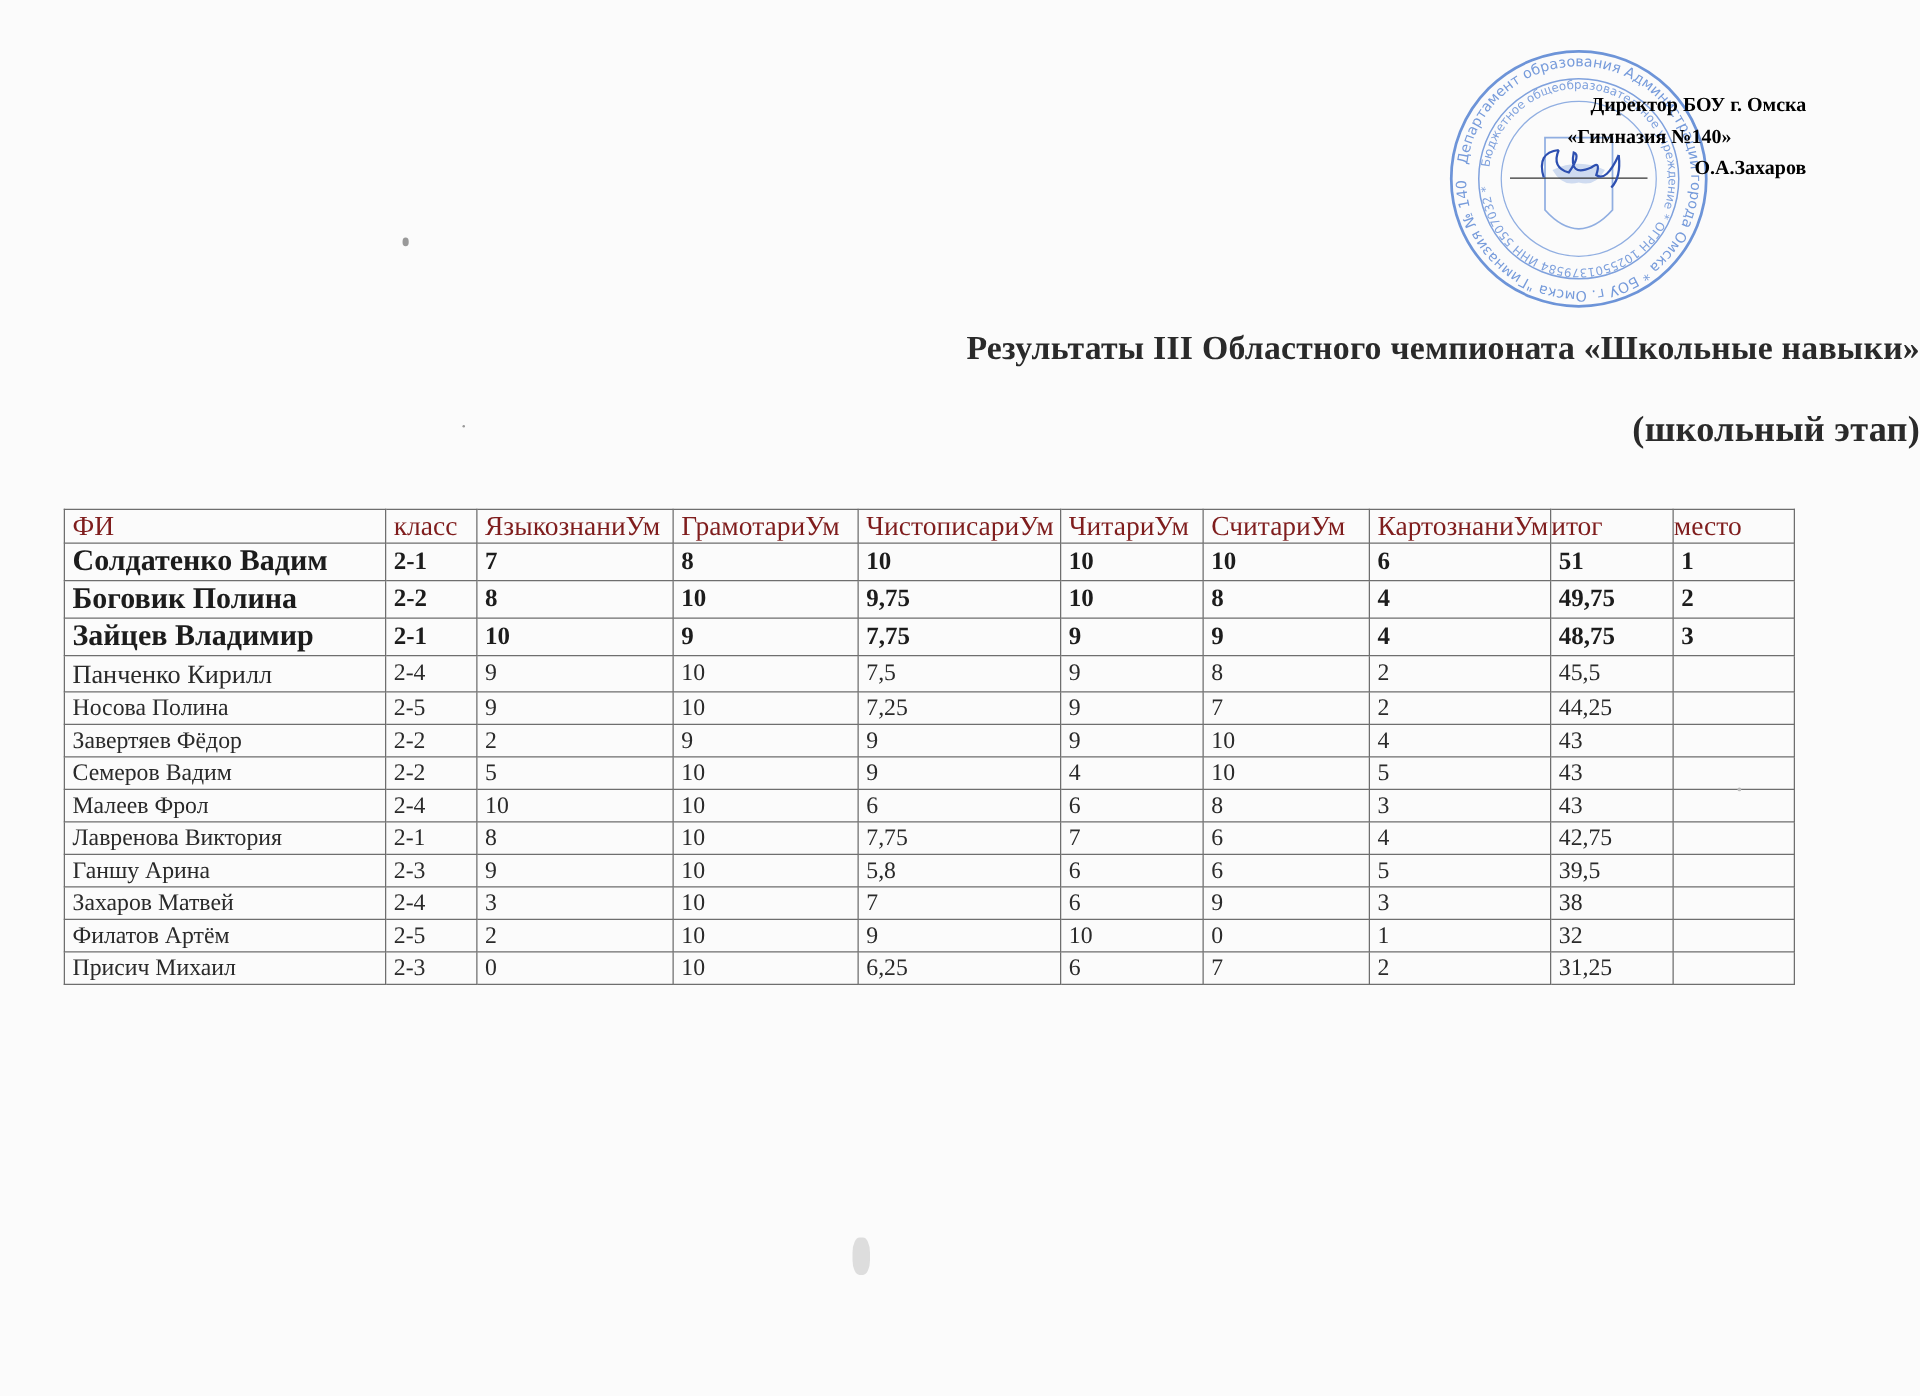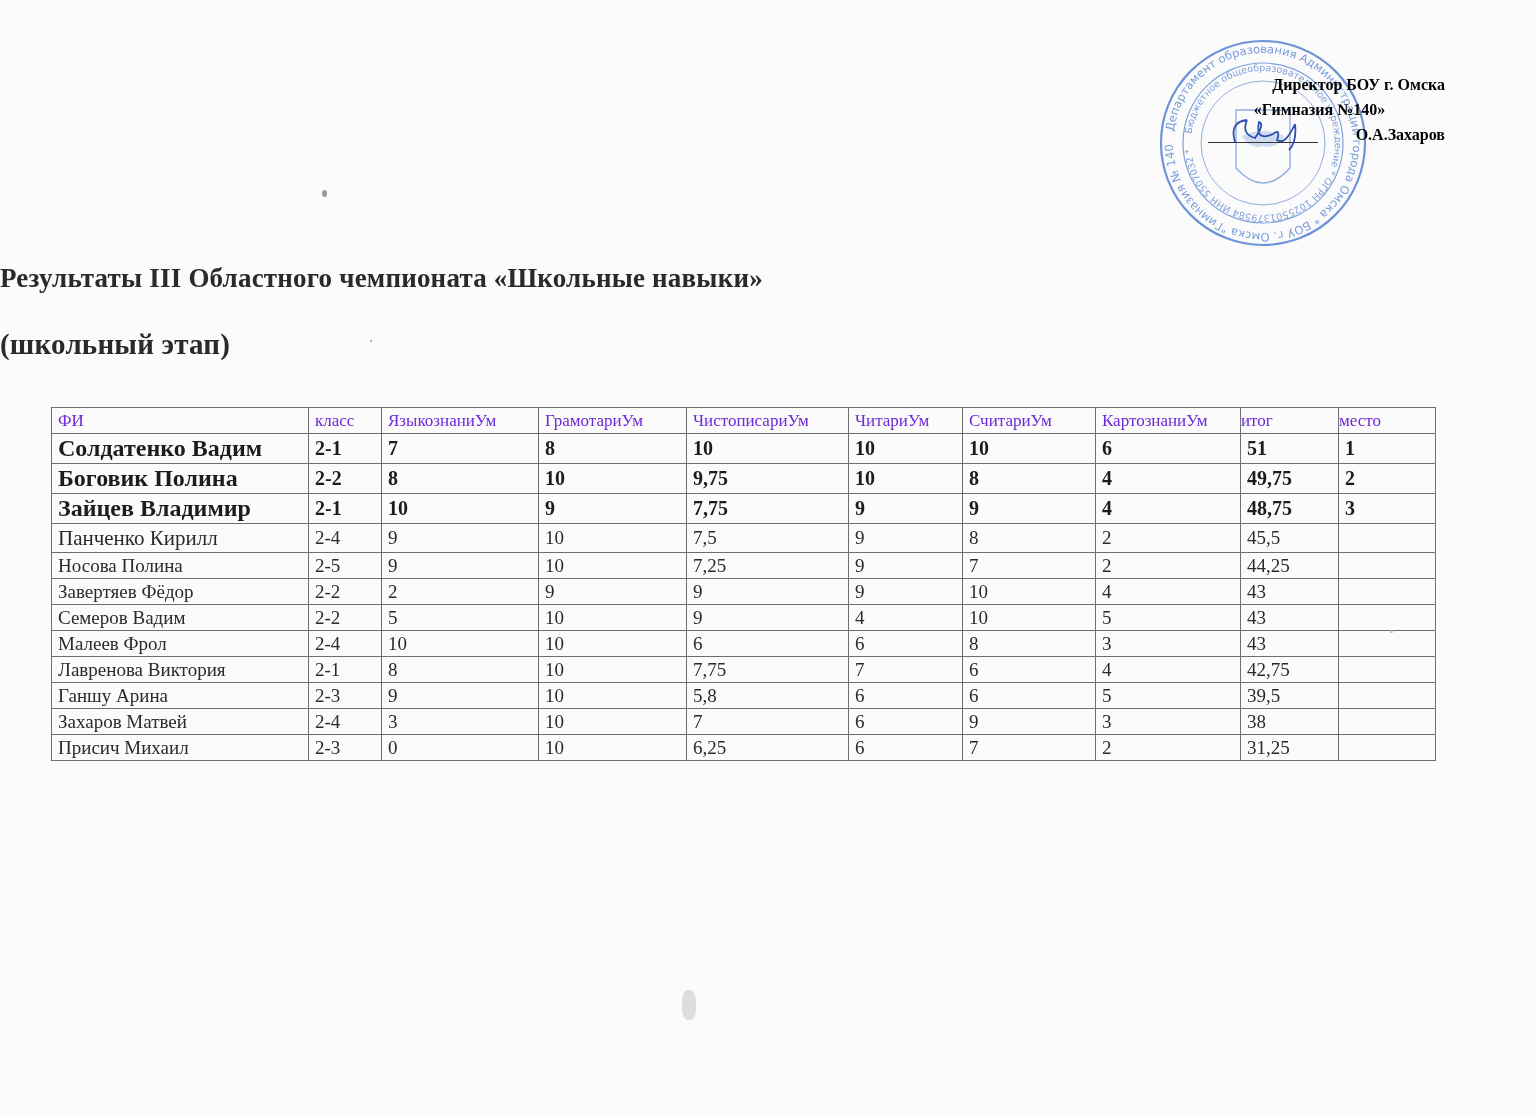--- a/index.html
+++ b/index.html
@@ -19,37 +19,37 @@
     text-align: right;
   }
   .approval .l1 { display: block; }
   .approval .l2 { display: block; text-align: center; padding-left: 14px; }
   .approval .l3 { display: block; }
   .sig-line {
     position: absolute; left: 1208px; top: 142px; width: 110px; height: 1px; background: #333;
   }
   .signature { position: absolute; left: 1225px; top: 112px; }
   .title {
-    position: absolute; left: 0; width: 1536px; text-align: left;
+    position: absolute; left: 0; width: 1536px; text-align: right;
     font-weight: bold; font-size: 27px; color: #2a2a2a;
     letter-spacing: 0.2px;
   }
   .title.t1 { top: 263px; }
   .title.t2 { top: 328px; font-size: 29px; }
   table.results {
     position: absolute; left: 51px; top: 407px;
     border-collapse: collapse; table-layout: fixed; width: 1384px;
     font-size: 19px;
   }
   table.results td, table.results th {
     border: 1px solid #6e6e6e; padding: 0 0 0 6px; text-align: left;
     font-weight: normal; white-space: nowrap; overflow: hidden;
     color: #2a2a2a; vertical-align: middle;
   }
-  table.results th { height: 25px; font-size: 17px; color: #6d28d9; }
+  table.results th { height: 25px; font-size: 22px; color: #7f1d1d; }
   table.results th.c { text-align: left; padding: 0; }
   table.results tr.top td { height: 29px; font-weight: bold; font-size: 20px; color: #1c1c1c; }
   table.results tr.top td.name { font-size: 24px; }
   table.results tr.r4 td { height: 28px; margin-left: 23px; }
   table.results tr.r4 td.name { font-size: 21px; }
   table.results tr.reg td { height: 25px; }
   .speck { position: absolute; border-radius: 50%; background: #999; }
 </style>
 </head>
 <body>
@@ -239,20 +239,32 @@
         <td>3</td>
         <td>10</td>
         <td>7</td>
         <td>6</td>
         <td>9</td>
         <td>3</td>
         <td>38</td>
         <td></td>
       </tr>
       <tr class="reg">
+        <td class="name">Филатов Артём</td>
+        <td>2-5</td>
+        <td>2</td>
+        <td>10</td>
+        <td>9</td>
+        <td>10</td>
+        <td>0</td>
+        <td>1</td>
+        <td>32</td>
+        <td></td>
+      </tr>
+      <tr class="reg">
         <td class="name">Присич Михаил</td>
         <td>2-3</td>
         <td>0</td>
         <td>10</td>
         <td>6,25</td>
         <td>6</td>
         <td>7</td>
         <td>2</td>
         <td>31,25</td>
         <td></td>

